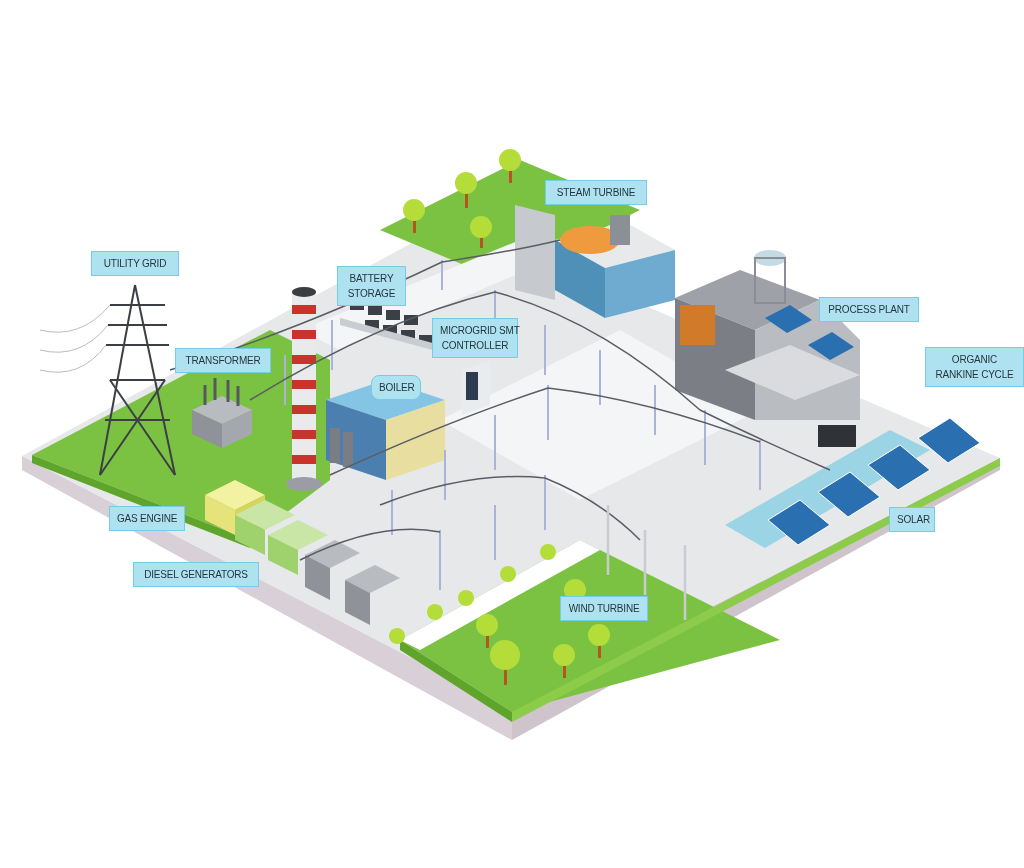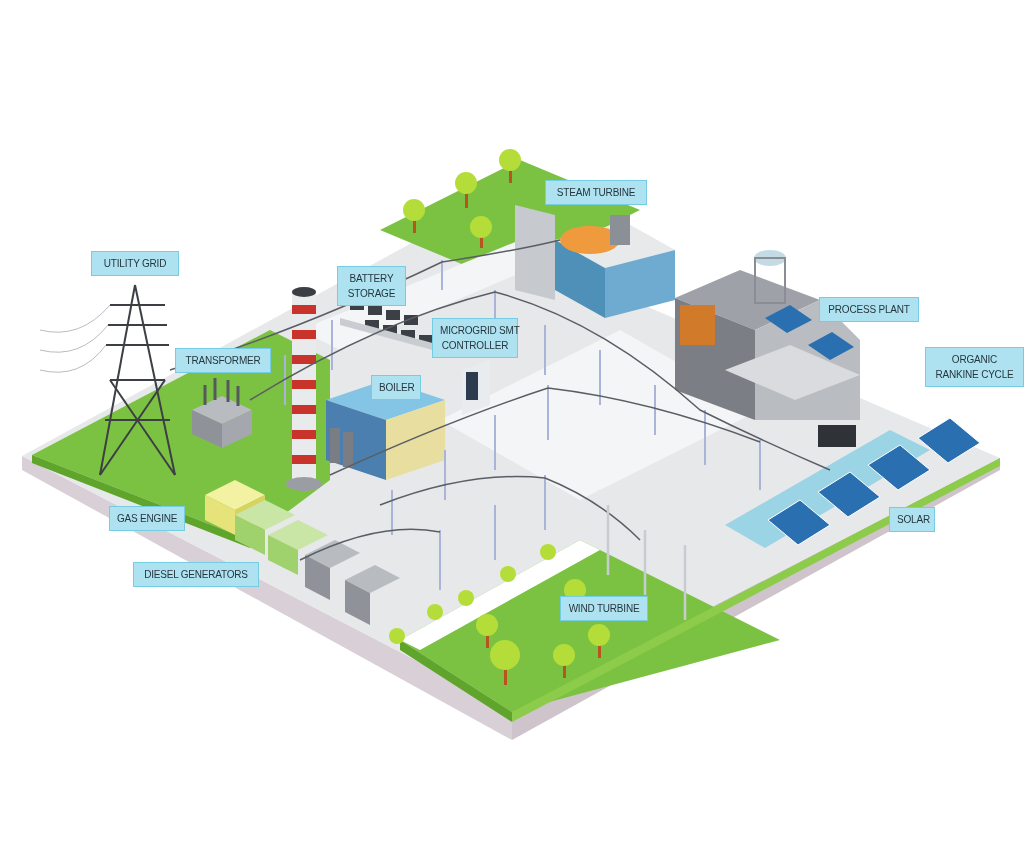--- a/index.html
+++ b/index.html
@@ -228,21 +228,21 @@
 <div class="label" style="left:545px;top:180px;width:102px;">
   <span>STEAM TURBINE</span>
 </div>
 <div class="label" style="left:175px;top:348px;width:96px;">
   <span>TRANSFORMER</span>
 </div>
 <div class="label" style="left:432px;top:318px;width:86px;">
   <span>MICROGRID SMT</span>
   <span>CONTROLLER</span>
 </div>
-<div class="label" style="left:371px;top:375px;width:50px;">
+<div class="label" style="left:371px;top:375px;width:50px;border-radius:8px;">
   <span>BOILER</span>
 </div>
 <div class="label" style="left:819px;top:297px;width:100px;">
   <span>PROCESS PLANT</span>
 </div>
 <div class="label" style="left:890px;top:347px;width:99px;margin-left:35px;">
   <span>ORGANIC</span>
   <span>RANKINE CYCLE</span>
 </div>
 <div class="label" style="left:109px;top:506px;width:76px;text-align:right;">

